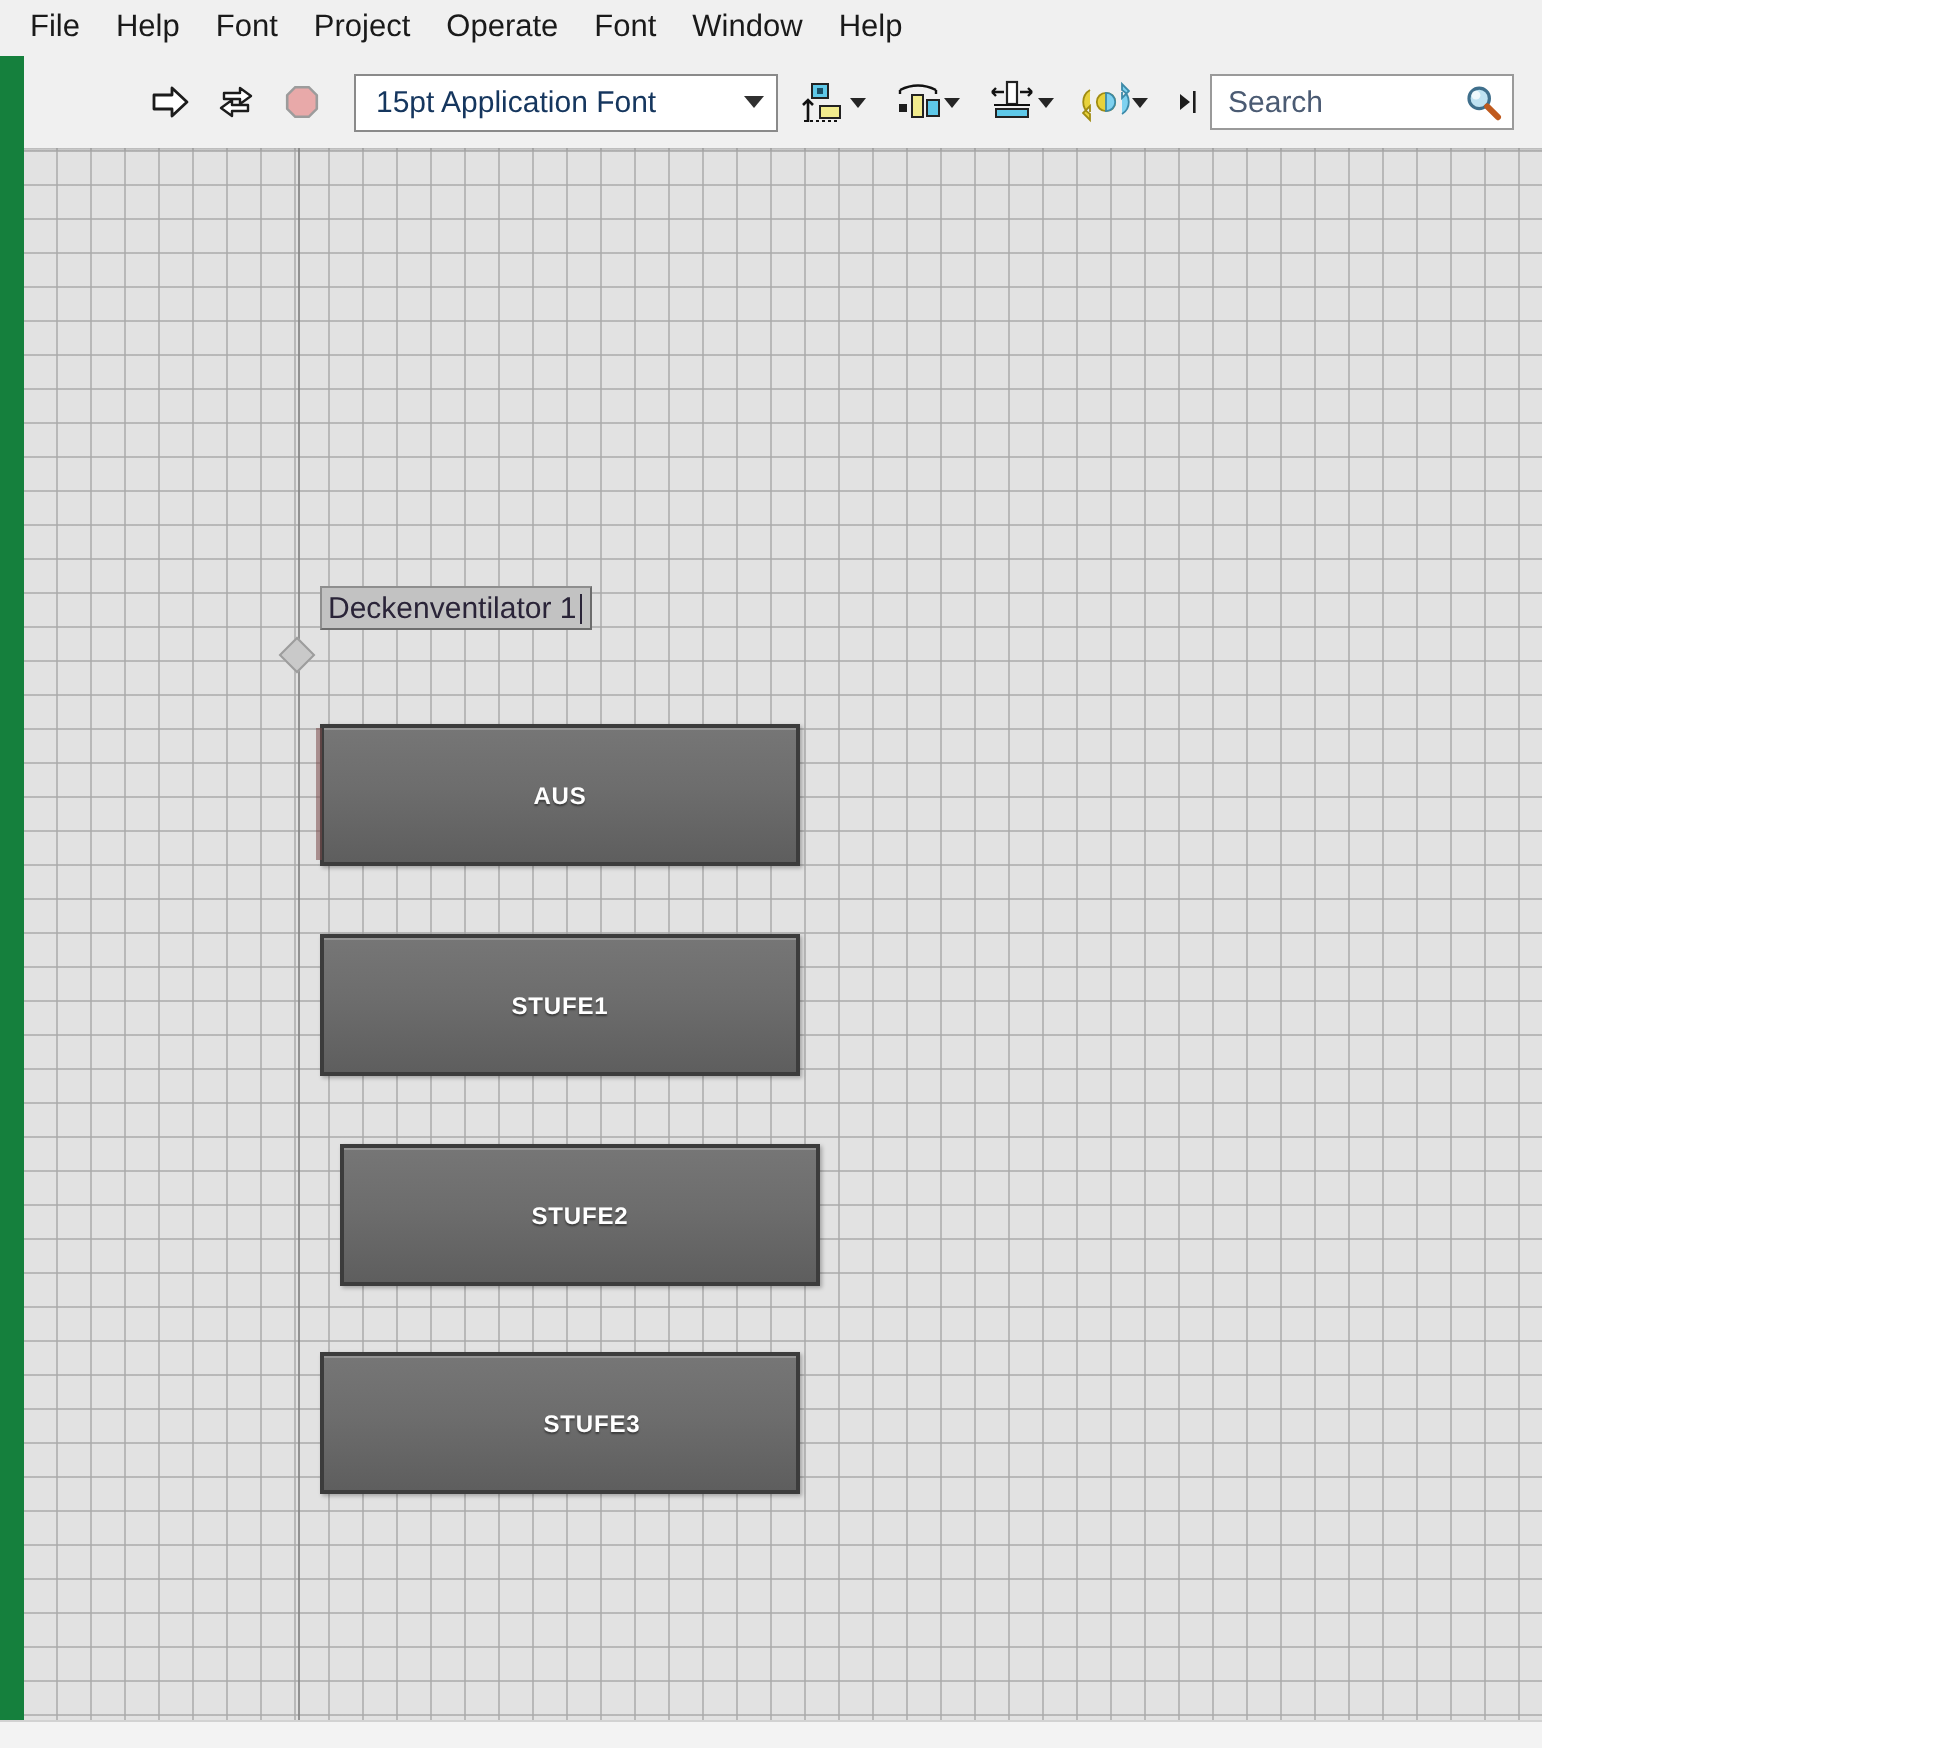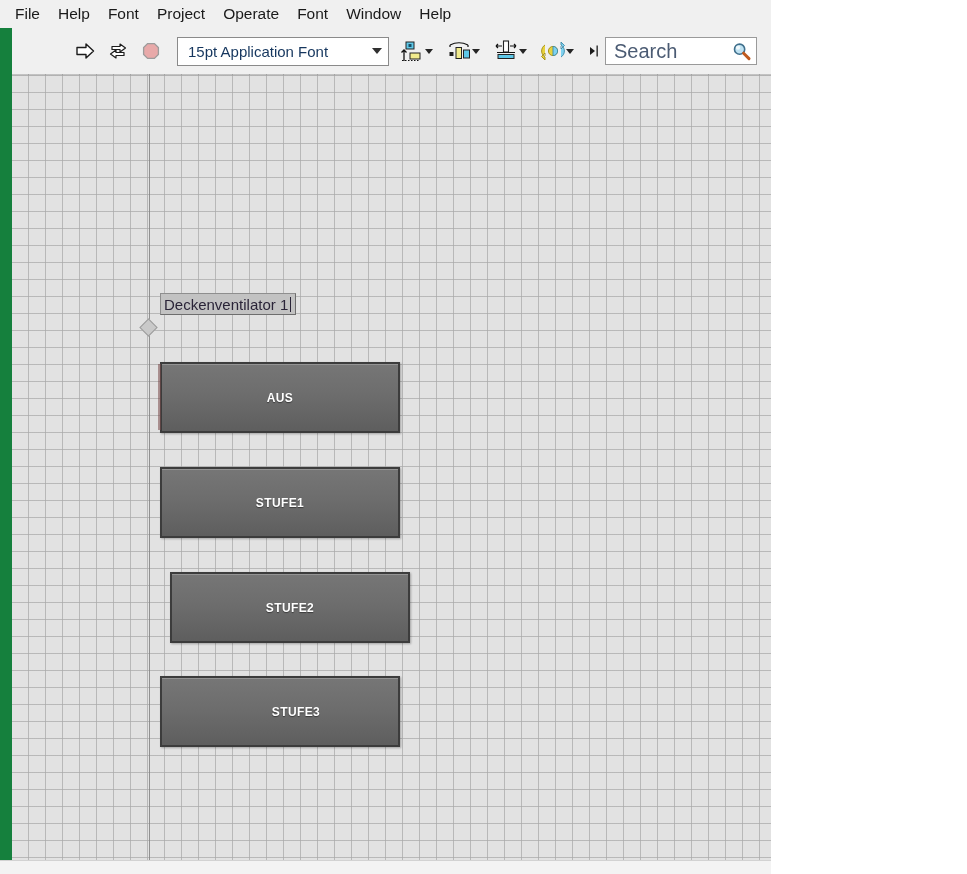--- a/index.html
+++ b/index.html
@@ -133,21 +133,21 @@
     background: #ffffff;
     border: 1px solid #9a9a9a;
     box-sizing: border-box;
     display: flex;
     align-items: center;
     justify-content: space-between;
     padding: 0 4px 0 8px;
     cursor: text;
   }
   .search-placeholder {
-    font-size: 20px;
+    font-size: 15px;
     color: #4b5b73;
     line-height: 1;
   }
   .help-btn {
     width: 30px; height: 30px;
     margin-left: 6px;
     display: flex; align-items: center; justify-content: center;
     border: 1px solid transparent;
     border-radius: 3px;
     box-sizing: border-box;

